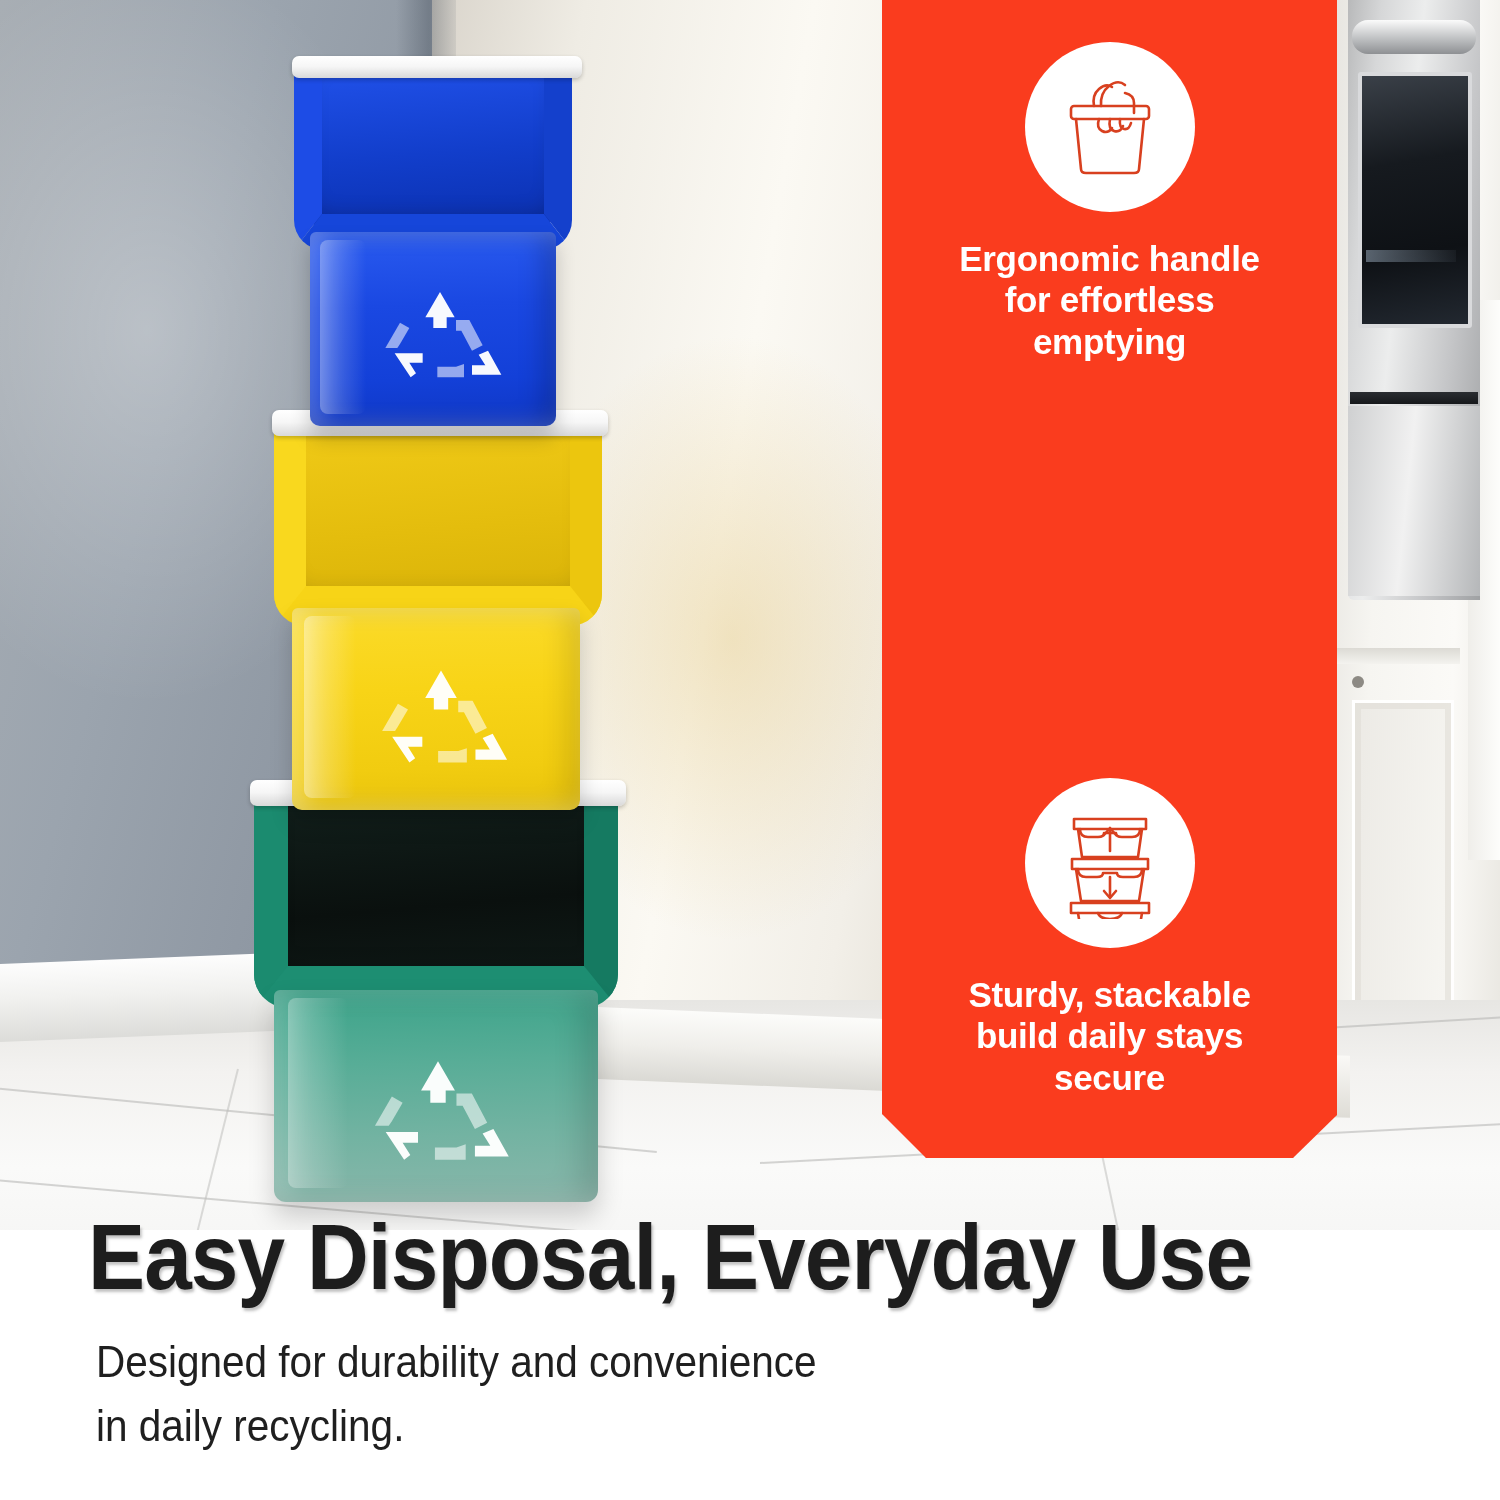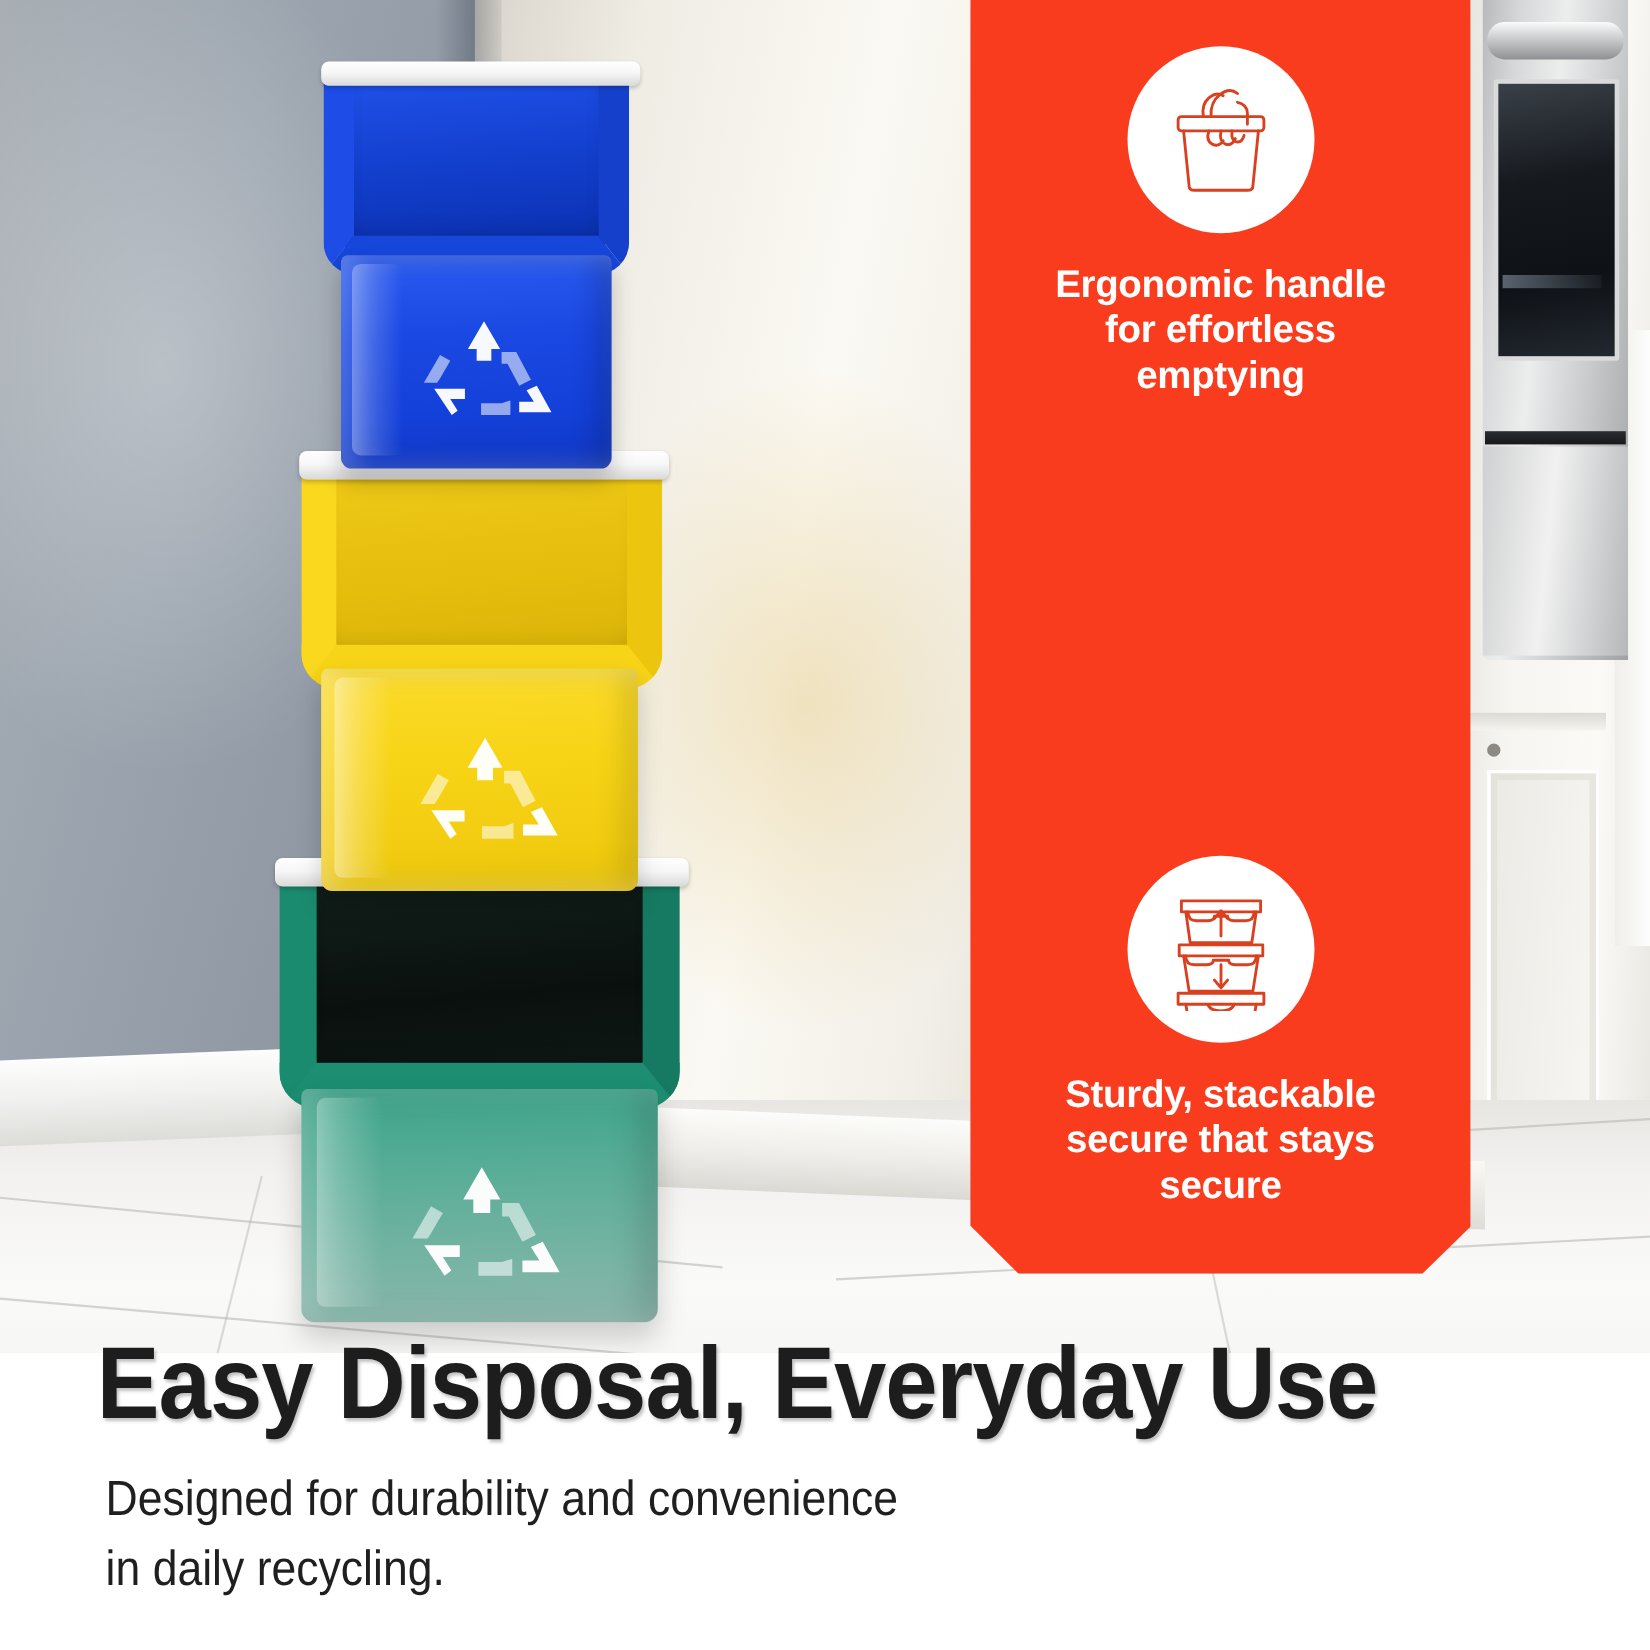--- a/index.html
+++ b/index.html
@@ -299,21 +299,21 @@
             <path d="M50 84 L56 91 L62 84"></path>
 
           <path d="M17 96 L95 96 L95 106 L17 106 Z"></path>
           <path d="M24 106 L26 118"></path>
             <path d="M88 106 L86 118"></path>
           <path d="M44 106 Q46 112 56 112 Q66 112 68 106"></path>
         </svg>
       </div>
       <div class="ftext">
         <span style="white-space:pre-line;">Sturdy, stackable
-secure that stays
+build daily stays
 secure</span>
       </div>
     </div>
   </div>
 
   <div id="headline">Easy Disposal, Everyday Use</div>
   <div id="subcopy">
     <div>Designed for durability and convenience</div>
     <div>in daily recycling.</div>
   </div>

